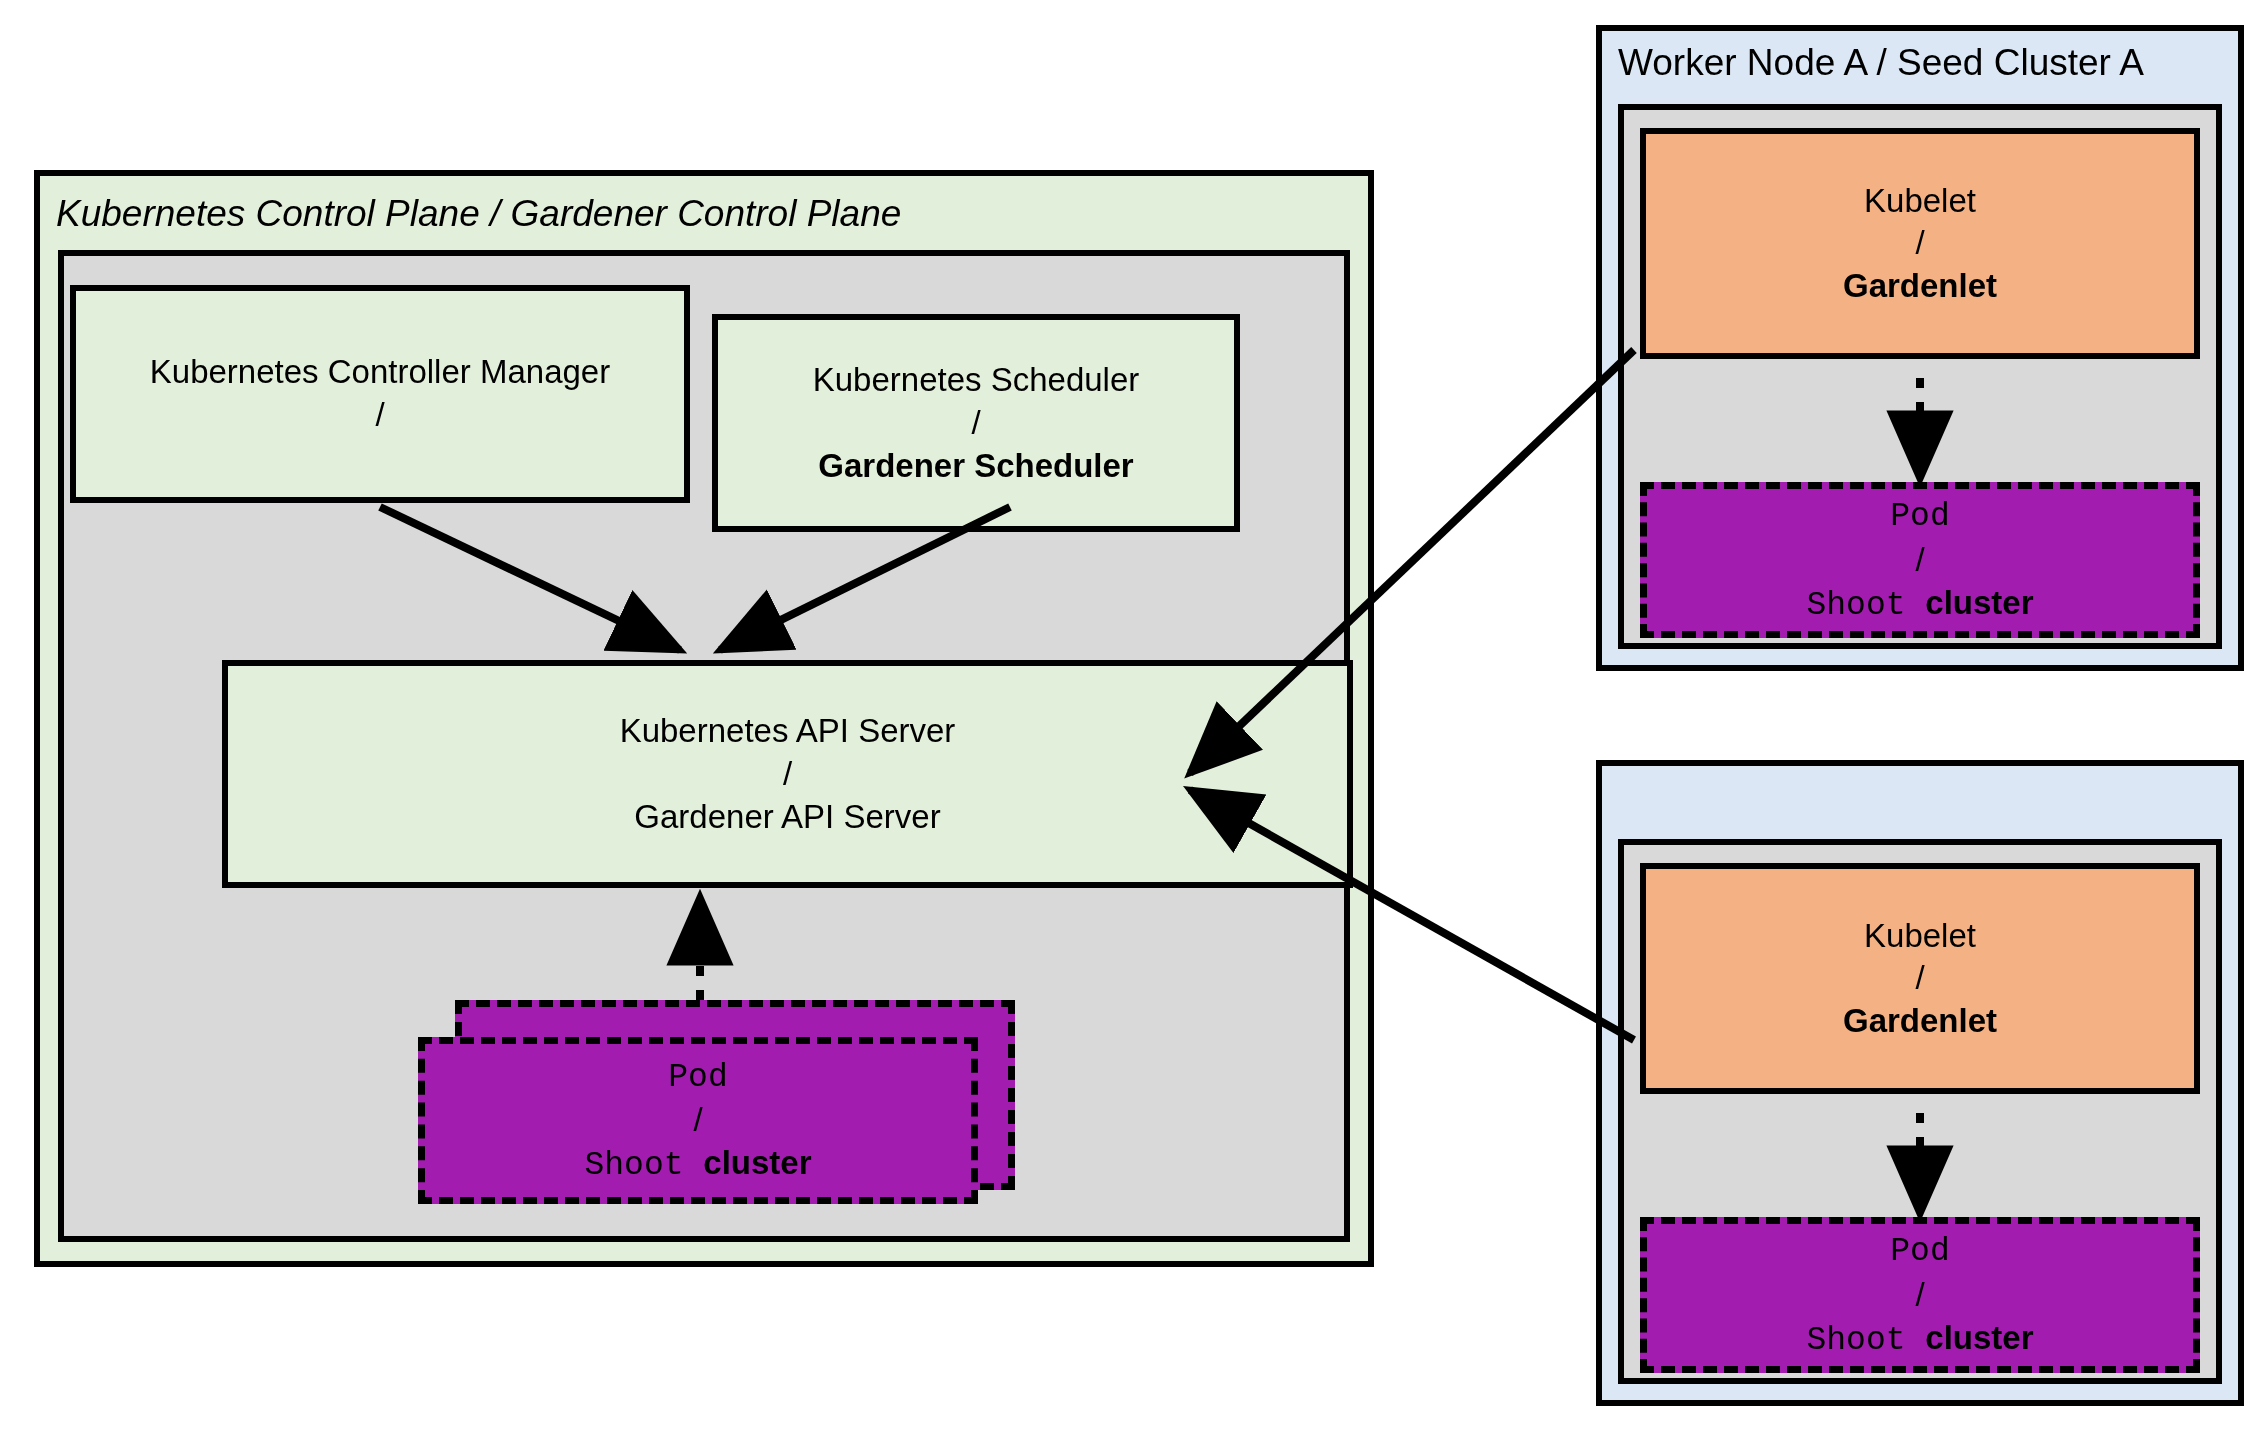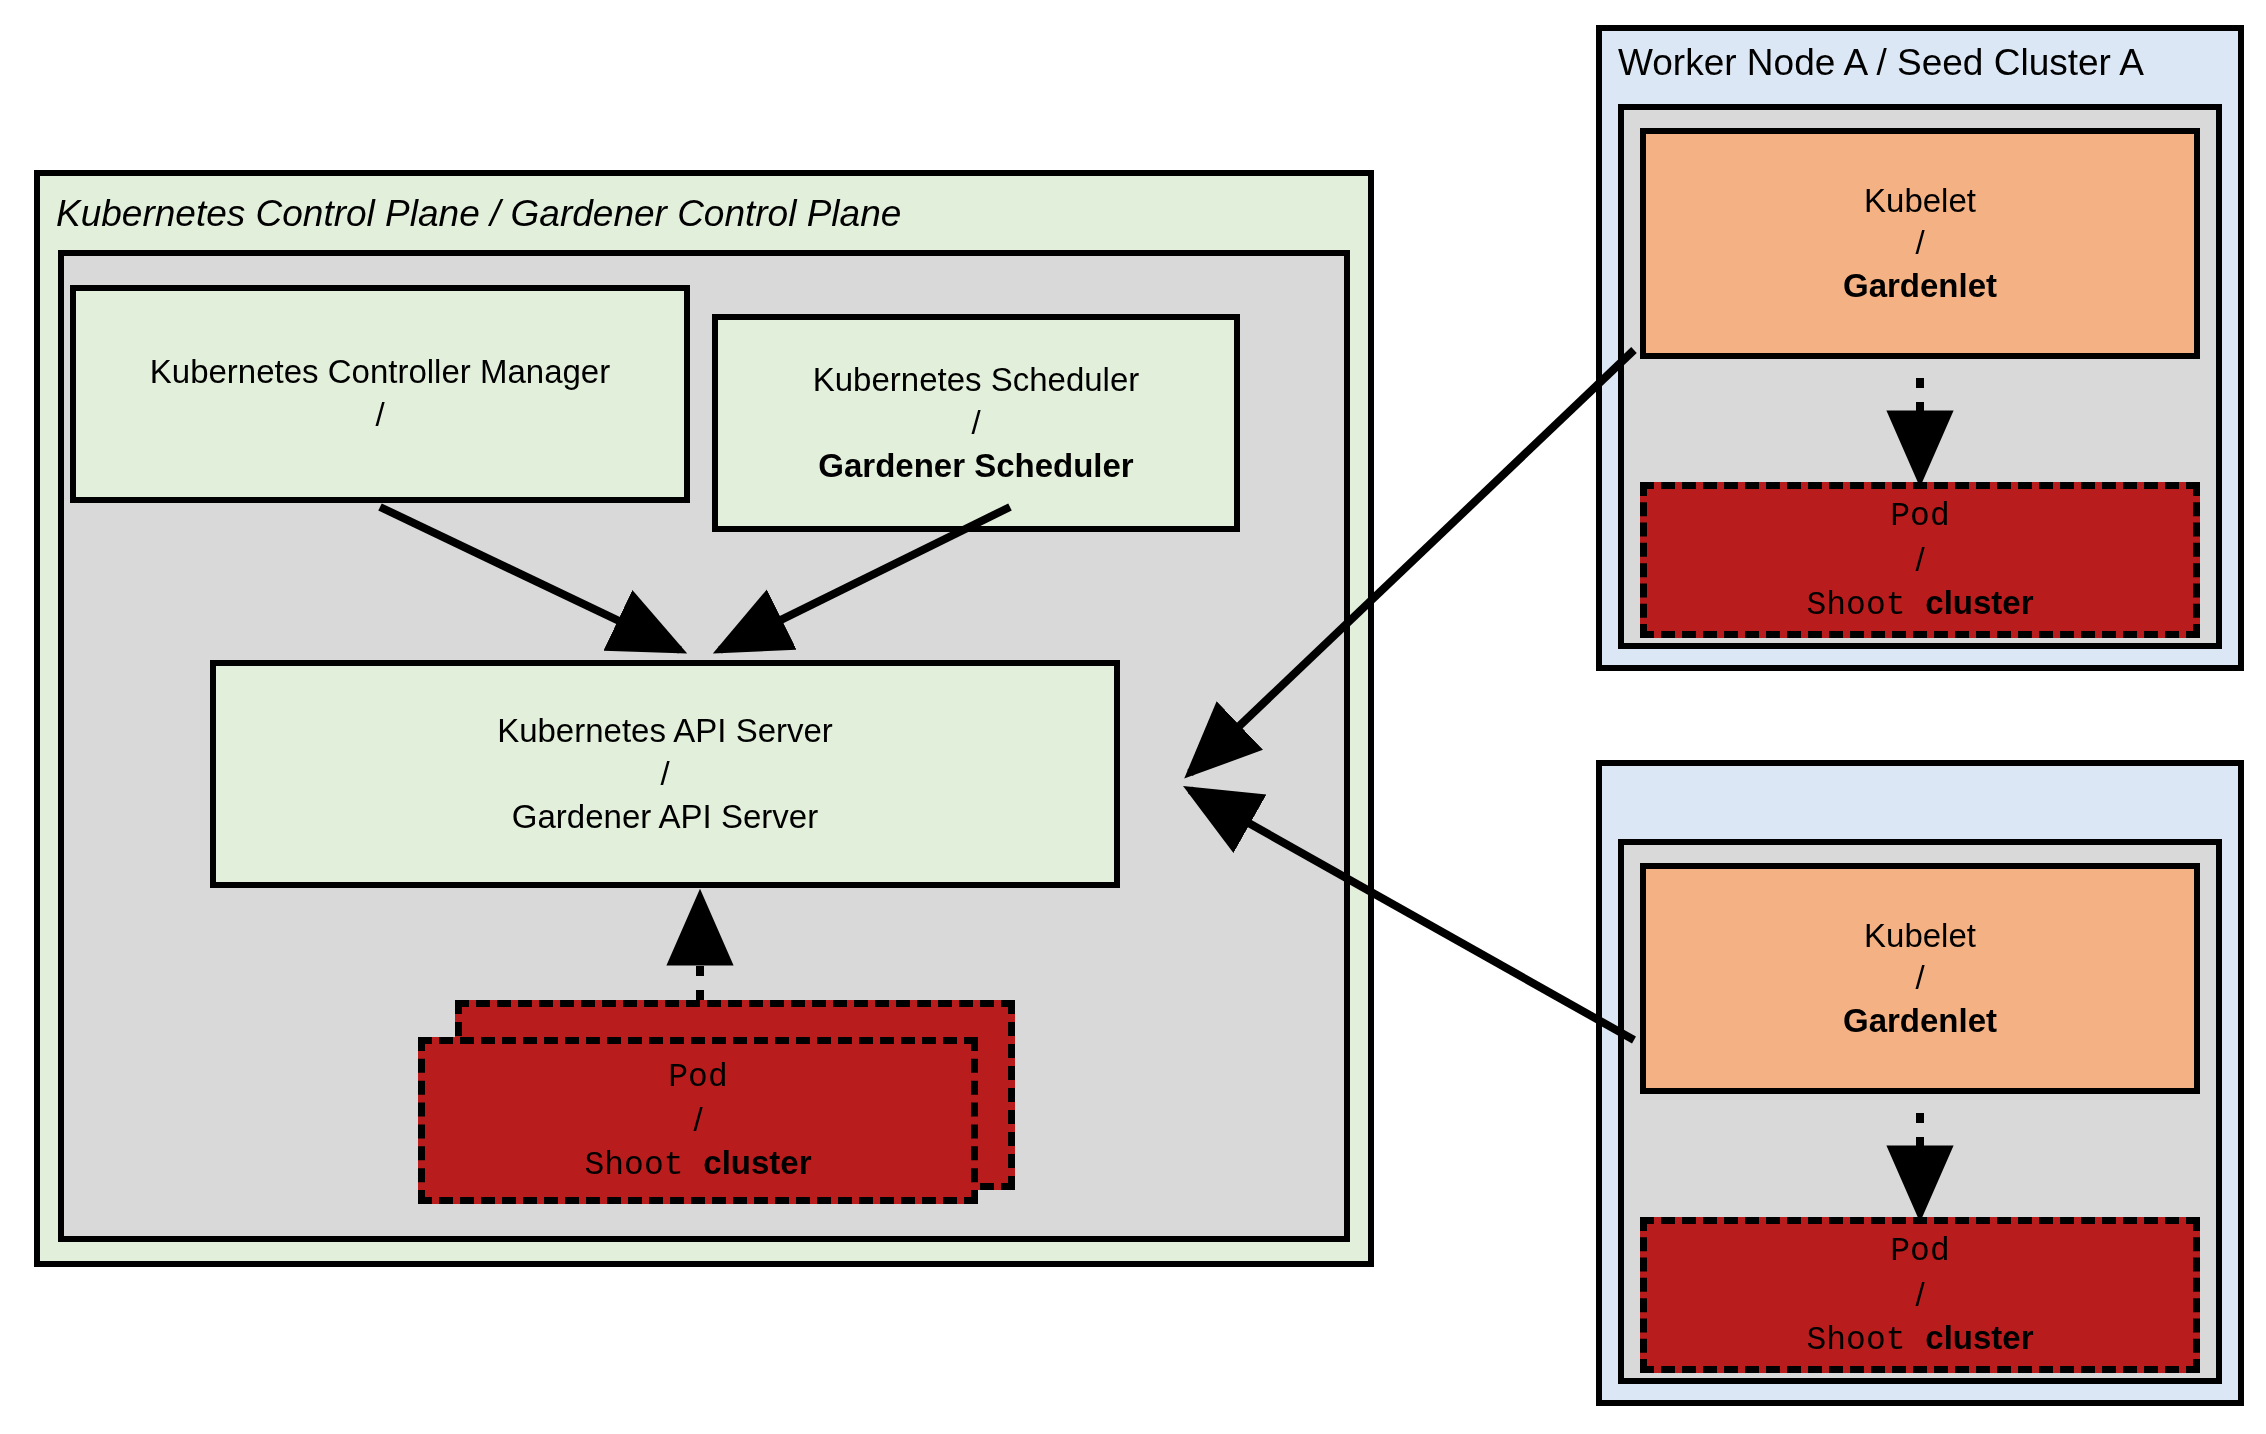--- a/index.html
+++ b/index.html
@@ -7,21 +7,21 @@
        font-family:"Liberation Sans",sans-serif;color:#000;}
   .stage{position:absolute;left:0;top:0;width:2266px;height:1434px;}
 
   
   .panel{position:absolute;box-sizing:border-box;}
   .green-outer{background:#e2efda;border:6px solid #000;}
   .blue-outer{background:#dbe7f4;border:6px solid #000;}
   .grey-inner{background:#d9d9d9;border:6px solid #000;}
   .green-box{background:#e2efda;border:6px solid #000;padding-left:28px;}
   .orange-box{background:#f4b183;border:6px solid #000;}
-  .dashed-pod{background:#b91c1c;border:7px dashed #000;}
+  .dashed-pod{background:#a21caf;border:7px dashed #000;}
 
   .panel-title{position:absolute;font-size:37px;line-height:1;white-space:nowrap;}
 
   .boxtext{position:absolute;left:0;right:0;top:50%;transform:translateY(-50%);
            text-align:center;font-size:33px;line-height:1.30;}
   .boxtext .b{font-weight:bold;}
   .mono{font-family:"Liberation Mono",monospace;}
   .slash{display:block;}
 
   
@@ -49,21 +49,21 @@
   </div>
 
   <div class="panel green-box" style="left:712px;top:285px;width:528px;height:218px;margin-top:29px;">
     <div class="boxtext">
       <span>Kubernetes Scheduler</span>
       <span class="slash">/</span>
       <span class="b">Gardener Scheduler</span>
     </div>
   </div>
 
-  <div class="panel green-box" style="left:210px;top:660px;width:910px;height:228px;">
+  <div class="panel green-box" style="left:222px;top:660px;width:1131px;height:228px;">
     <div class="boxtext">
       <span>Kubernetes API Server</span>
       <span class="slash">/</span>
       <span>Gardener API Server</span>
     </div>
   </div>
 
   <div class="panel dashed-pod" style="left:455px;top:1000px;width:560px;height:190px;">
   </div>
 

